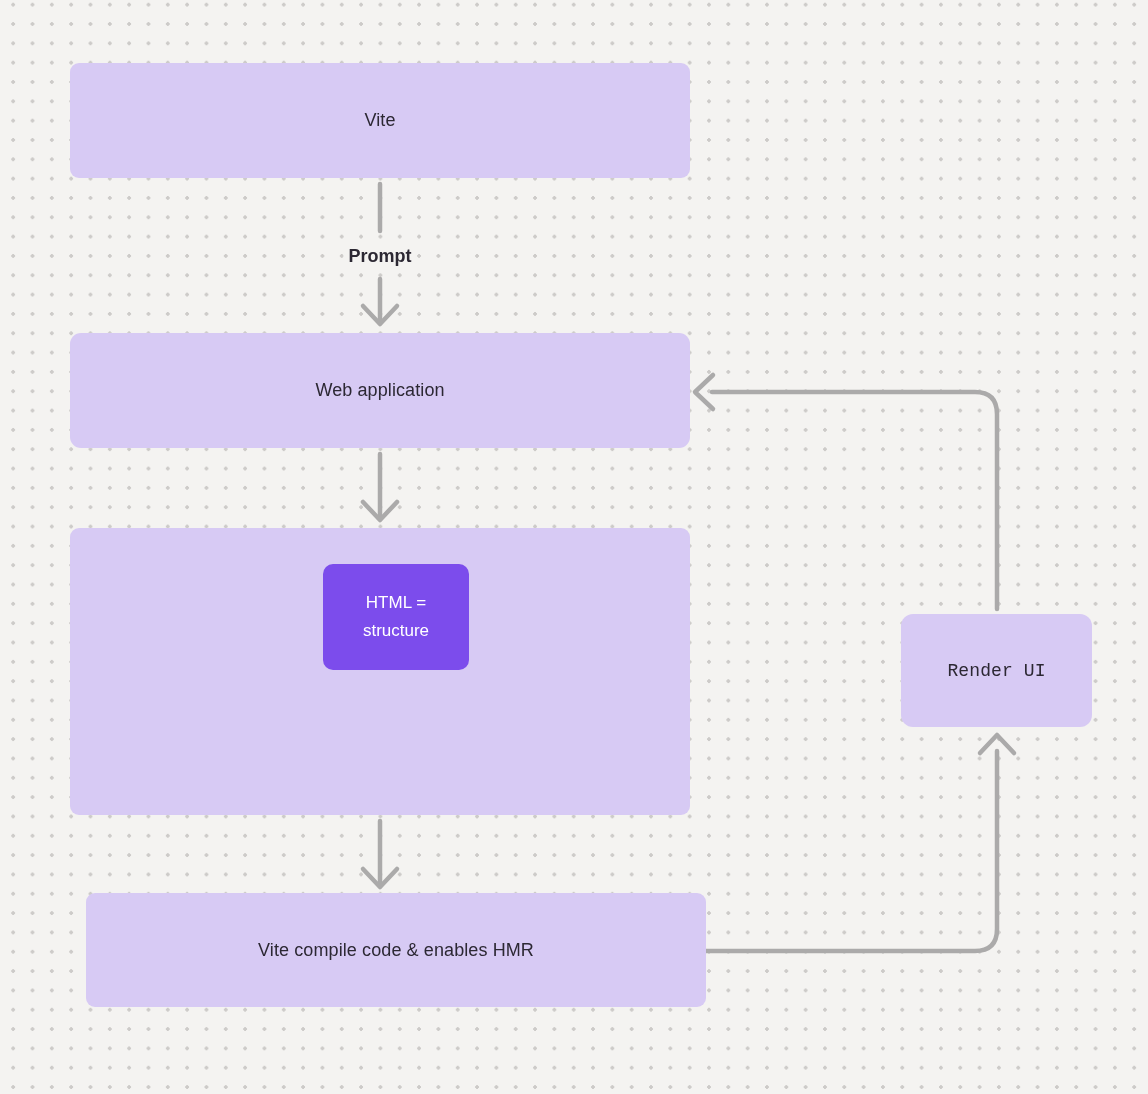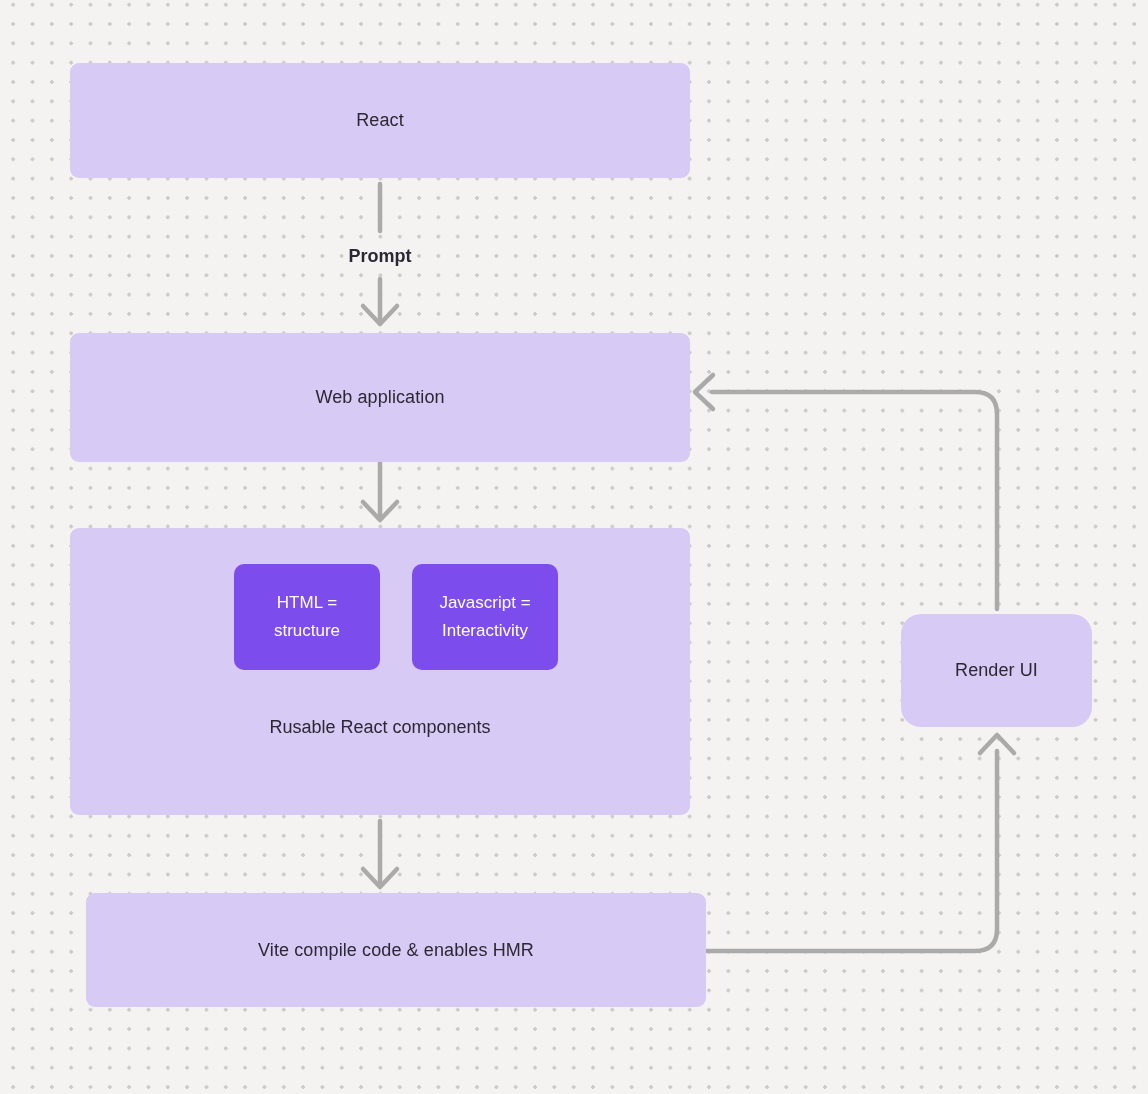--- a/index.html
+++ b/index.html
@@ -125,42 +125,38 @@
     <path d="M 363 869 L 380 887 L 397 869"></path>
 
     <path d="M 690 951 L 975 951 Q 997 951 997 929 L 997 751"></path>
     <path d="M 980 753 L 997 735 L 1014 753"></path>
 
     <path d="M 997 609 L 997 414 Q 997 392 975 392 L 712 392"></path>
     <path d="M 713 375 L 695 392 L 713 409"></path>
   </svg>
 
   <div class="node" style="left:70px; top:63px; width:620px; height:115px;">
-    <span class="node-label">React</span>
+    <span class="node-label">Vite</span>
   </div>
 
   <div class="edge-label">Prompt</div>
 
-  <div class="node" style="left:70px; top:333px; width:620px; height:129px;">
+  <div class="node" style="left:70px; top:333px; width:620px; height:115px;border-radius:11px;">
     <span class="node-label">Web application</span>
   </div>
 
   <div class="node" style="left:70px; top:528px; width:620px; height:287px;">
     <div class="chip-row">
       <div class="chip">
         <span class="chip-label">HTML = structure</span>
       </div>
-      <div class="chip">
-        <span class="chip-label">Javascript = Interactivity</span>
-      </div>
     </div>
-    <div class="group-label">Rusable React components</div>
   </div>
 
   <div class="node" style="left:70px; top:893px; width:620px; height:114px;margin-left:16px;">
     <span class="node-label">Vite compile code &amp; enables HMR</span>
   </div>
 
-  <div class="node" style="left:901px; top:614px; width:191px; height:113px; border-radius:20px;">
+  <div class="node" style="left:901px; top:614px; width:191px; height:113px; border-radius:12px;font-family:Liberation Mono, monospace;">
     <span class="node-label">Render UI</span>
   </div>
 
 </div>
 
 </body></html>

